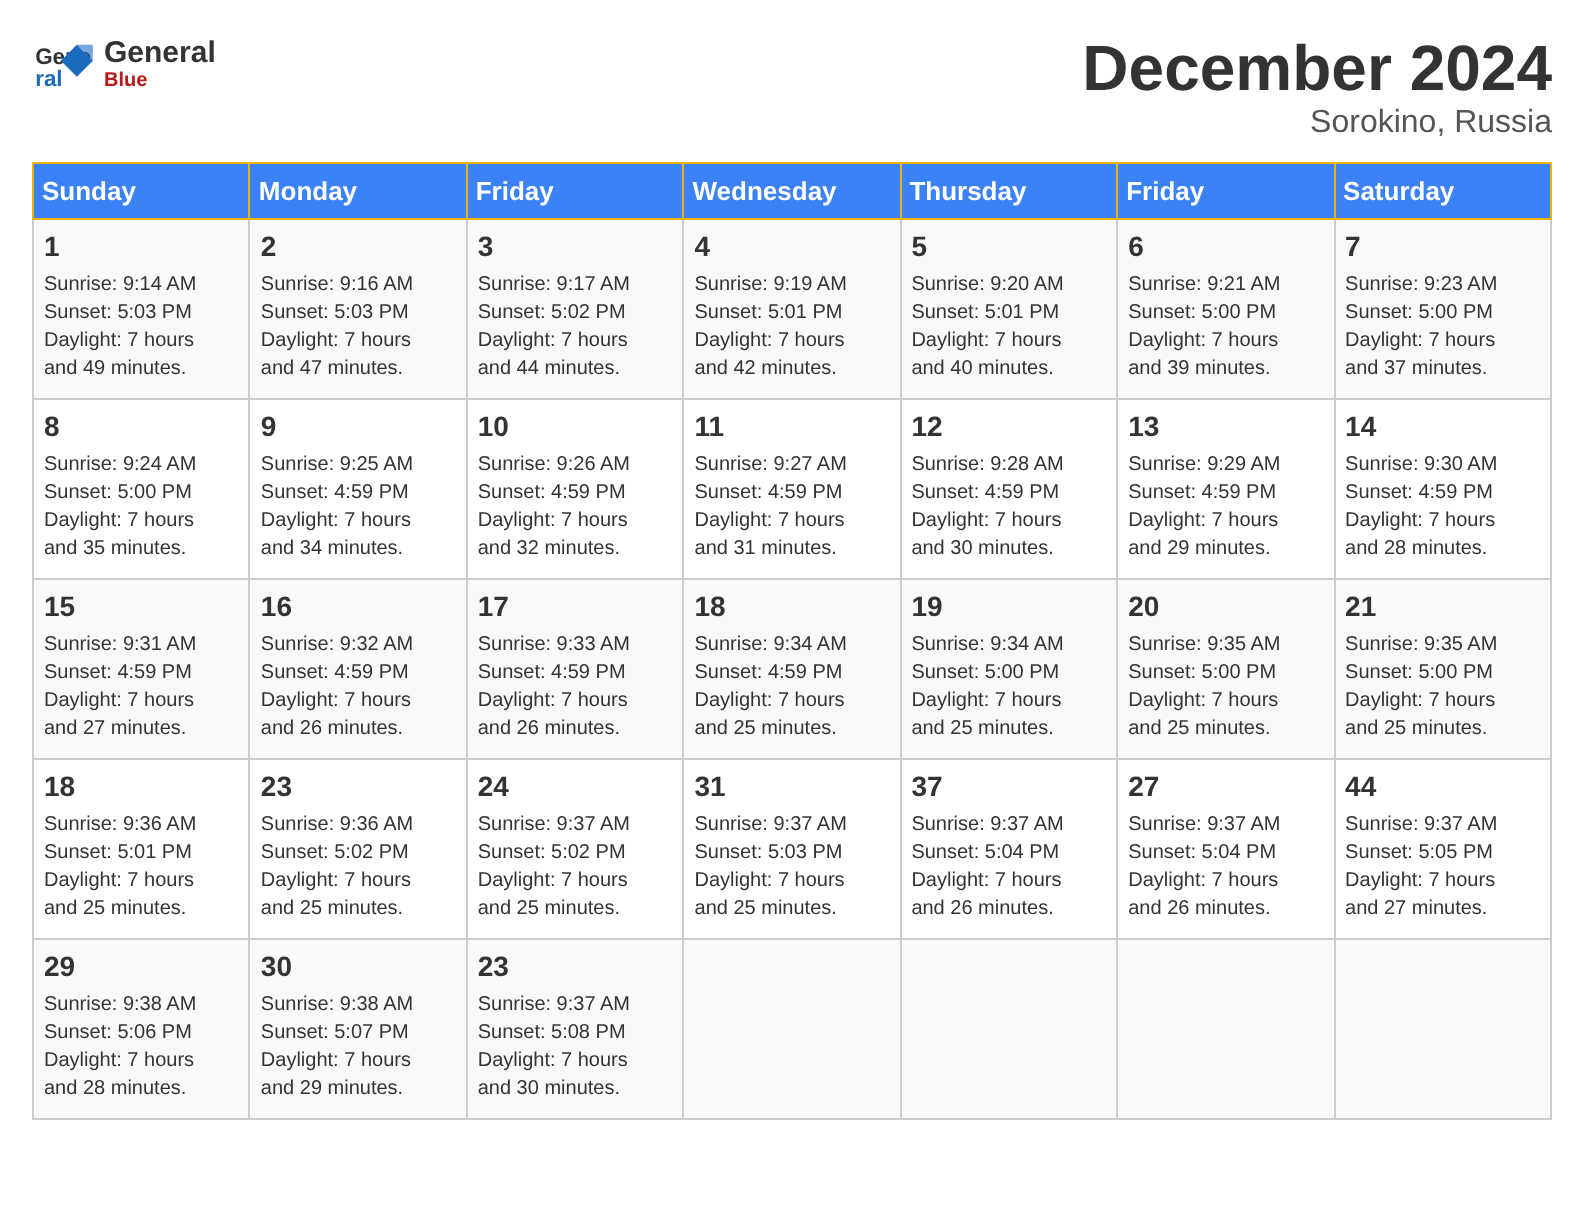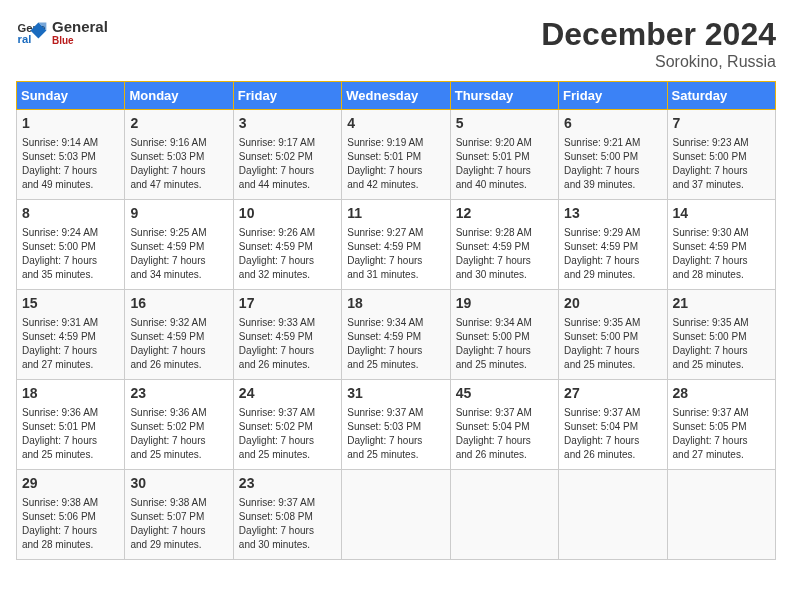--- a/index.html
+++ b/index.html
@@ -213,29 +213,29 @@
       </td>
         <td>
         <span class="day-number">24</span>
         <div class="day-detail">Sunrise: 9:37 AM<br>Sunset: 5:02 PM<br>Daylight: 7 hours<br>and 25 minutes.</div>
       </td>
         <td>
         <span class="day-number">31</span>
         <div class="day-detail">Sunrise: 9:37 AM<br>Sunset: 5:03 PM<br>Daylight: 7 hours<br>and 25 minutes.</div>
       </td>
         <td>
-        <span class="day-number">45</span>
+        <span class="day-number">37</span>
         <div class="day-detail">Sunrise: 9:37 AM<br>Sunset: 5:04 PM<br>Daylight: 7 hours<br>and 26 minutes.</div>
       </td>
         <td>
         <span class="day-number">27</span>
         <div class="day-detail">Sunrise: 9:37 AM<br>Sunset: 5:04 PM<br>Daylight: 7 hours<br>and 26 minutes.</div>
       </td>
         <td>
-        <span class="day-number">28</span>
+        <span class="day-number">44</span>
         <div class="day-detail">Sunrise: 9:37 AM<br>Sunset: 5:05 PM<br>Daylight: 7 hours<br>and 27 minutes.</div>
       </td>
       </tr>
       <tr>
         <td>
         <span class="day-number">29</span>
         <div class="day-detail">Sunrise: 9:38 AM<br>Sunset: 5:06 PM<br>Daylight: 7 hours<br>and 28 minutes.</div>
       </td>
         <td>
         <span class="day-number">30</span>

